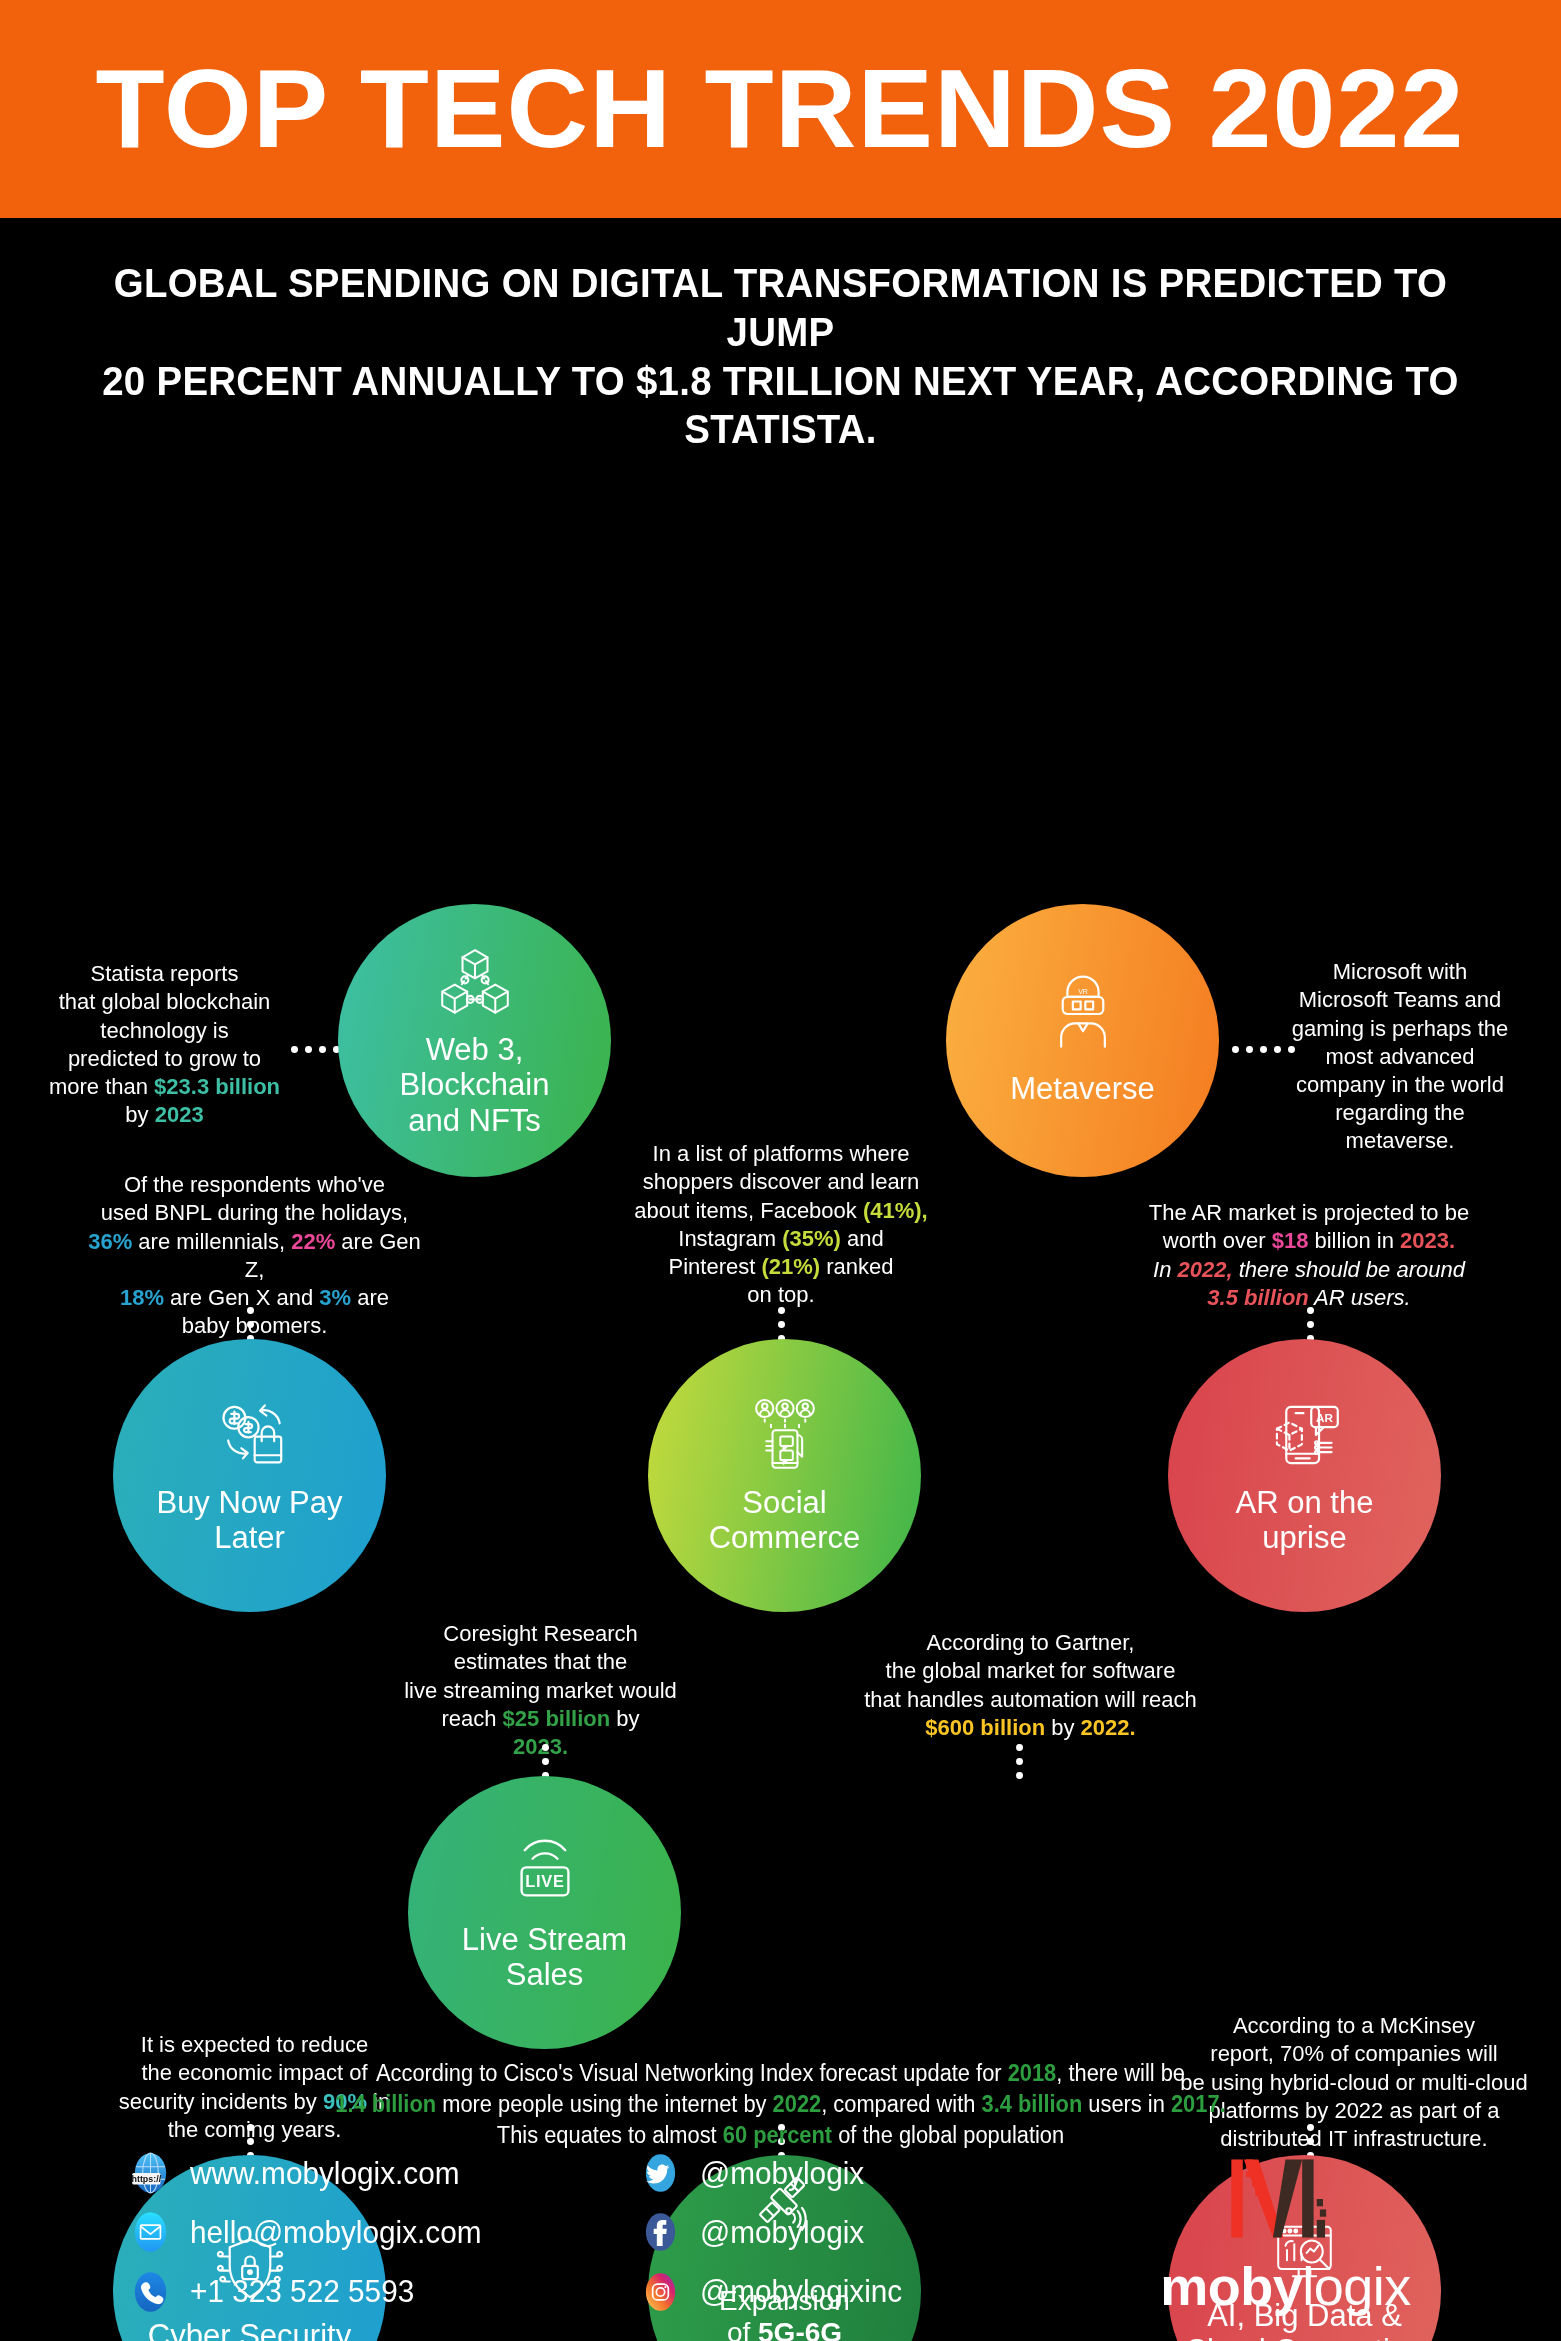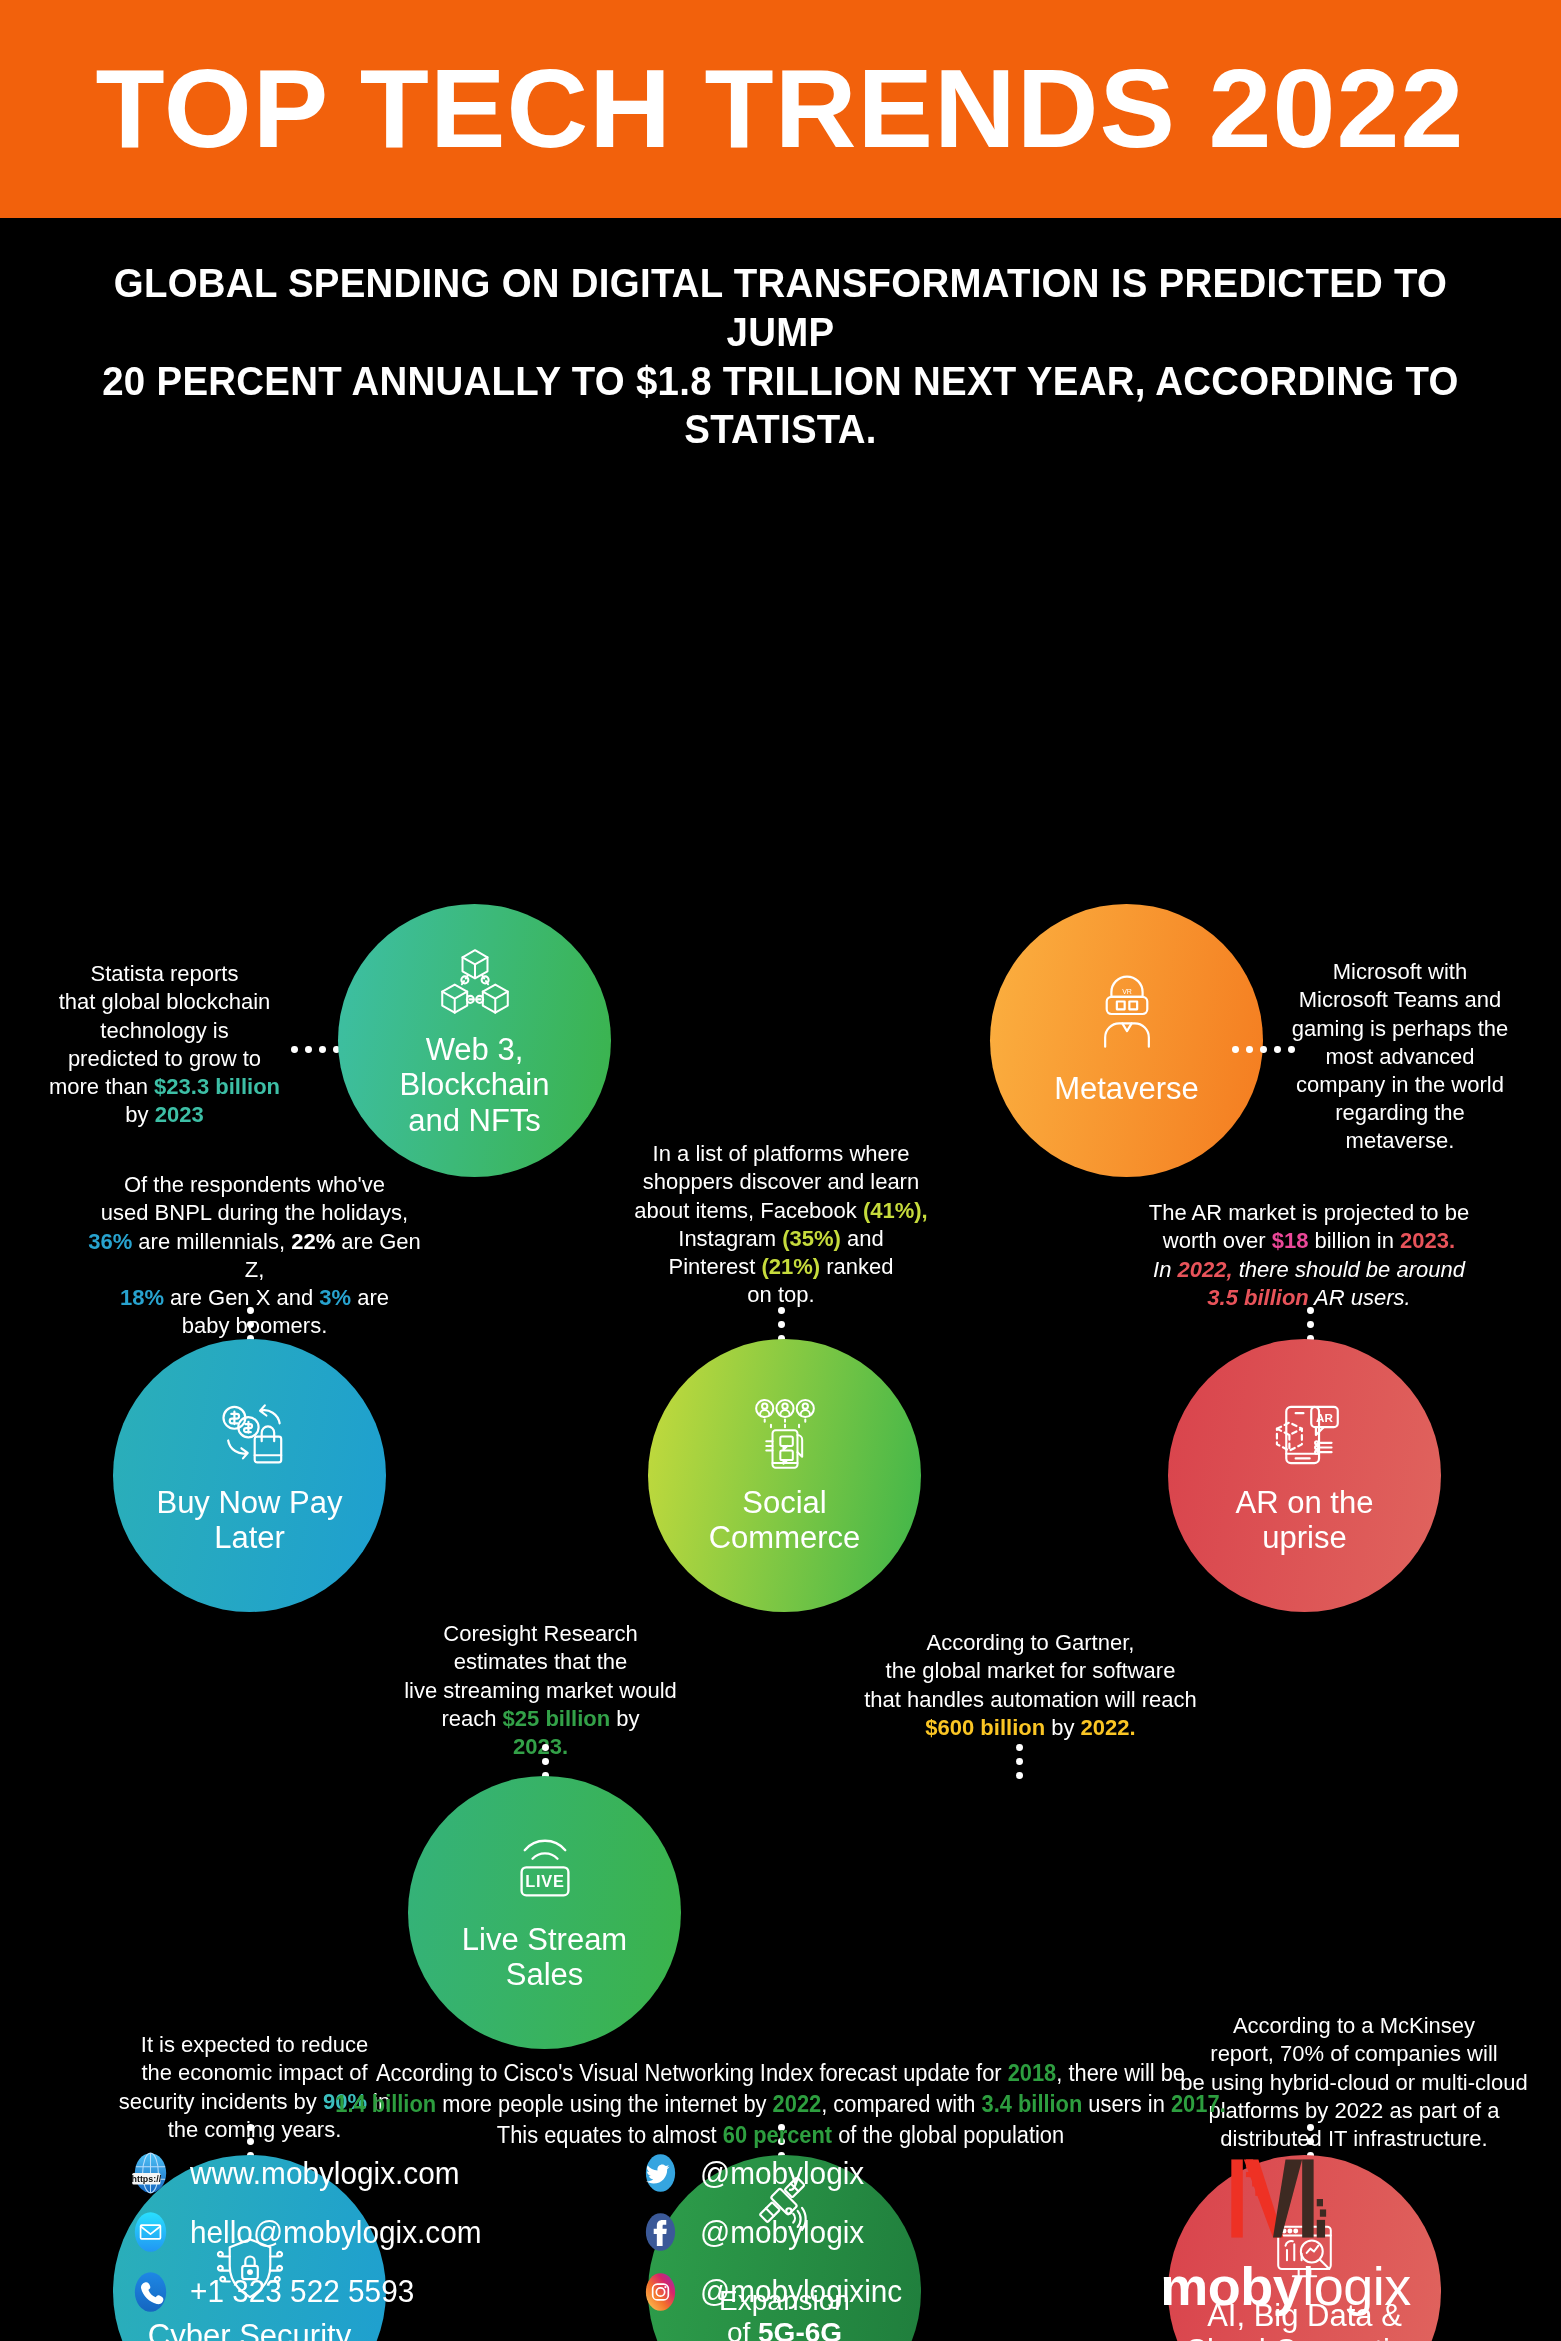--- a/index.html
+++ b/index.html
@@ -138,21 +138,21 @@
           <circle cx="63" cy="46" r="4.5"></circle>
         <circle cx="44" cy="71" r="4.5"></circle>
           <circle cx="56" cy="71" r="4.5"></circle>
       </svg>
     </div>
     <div class="blabel" style="white-space:pre-line;">Web 3,
 Blockchain
 and NFTs</div>
   </div>
 
-  <div class="bubble" style="left:990px; top:450px; width:273px; height:273px;
+  <div class="bubble" style="left:946px; top:450px; width:273px; height:273px;
               background:linear-gradient(100deg,#FBB040 0%,#F47C20 100%);gap:7px;">
     <div class="bicon">
       <svg width="78" height="78" viewBox="0 0 100 100" fill="none" stroke="#fff" stroke-width="2.8" stroke-linejoin="round" stroke-linecap="round">
         <path d="M30 22 a20 20 0 0 1 40 0 v6 h-40 z"></path>
         <rect x="24" y="28" width="52" height="22" rx="6"></rect>
         <path d="M37 34 h10 v10 h-10z M53 34 h10 v10 h-10z"></path>
         <text x="50" y="24" font-size="9" fill="#fff" stroke="none" text-anchor="middle" font-family="Liberation Sans, sans-serif">VR</text>
         <path d="M22 92 v-12 a18 18 0 0 1 18 -18 h20 a18 18 0 0 1 18 18 v12"></path>
         <path d="M44 62 l6 10 l6 -10"></path>
       </svg>
@@ -171,21 +171,21 @@
 Microsoft Teams and
 gaming is perhaps the
 most advanced
 company in the world
 regarding the
 metaverse.</div>
 
   <div class="note" style="left:83px; top:717px; width:343px;">
     <span style="white-space:pre-line;">Of the respondents who've
 used BNPL during the holidays,
-</span><span class="hl" style="color:#28A3CF;">36%</span><span> are millennials, </span><span class="hl" style="color:#ffffff;">22%</span><span style="white-space:pre-line;"> are Gen Z,
+</span><span class="hl" style="color:#28A3CF;">36%</span><span> are millennials, </span><span class="hl" style="color:#ec4899;">22%</span><span style="white-space:pre-line;"> are Gen Z,
 </span><span class="hl" style="color:#28A3CF;">18%</span><span> are Gen X and </span><span class="hl" style="color:#28A3CF;">3%</span><span style="white-space:pre-line;"> are
 baby boomers.</span>
   </div>
 
   <div class="note" style="left:617px; top:686px; width:328px;">
     <span style="white-space:pre-line;">In a list of platforms where
 shoppers discover and learn
 about items, Facebook </span><span class="hl" style="color:#C6DB3C;">(41%),</span><span style="white-space:pre-line;">
 Instagram </span><span class="hl" style="color:#C6DB3C;">(35%)</span><span style="white-space:pre-line;"> and
 Pinterest </span><span class="hl" style="color:#C6DB3C;">(21%)</span><span style="white-space:pre-line;"> ranked

